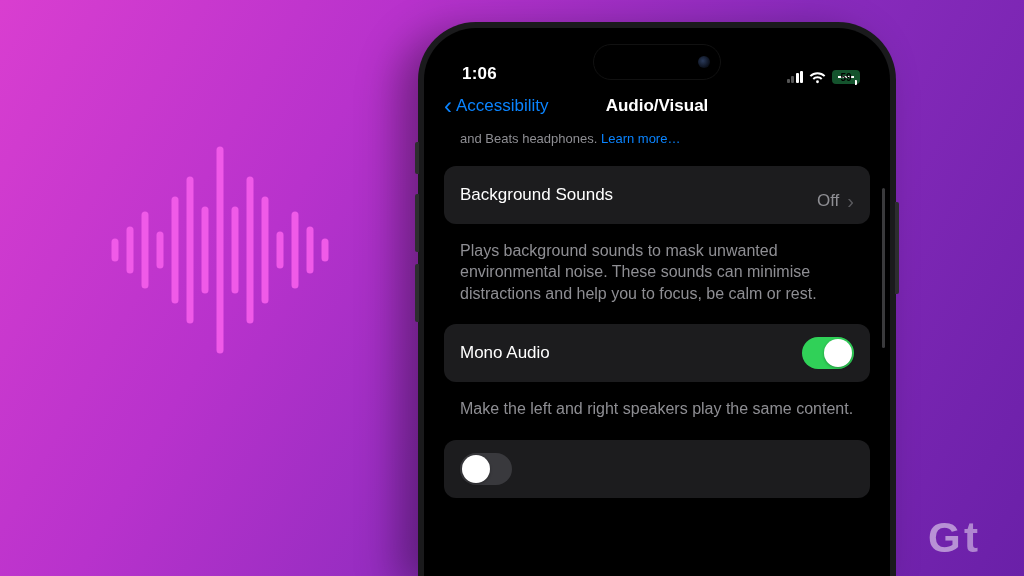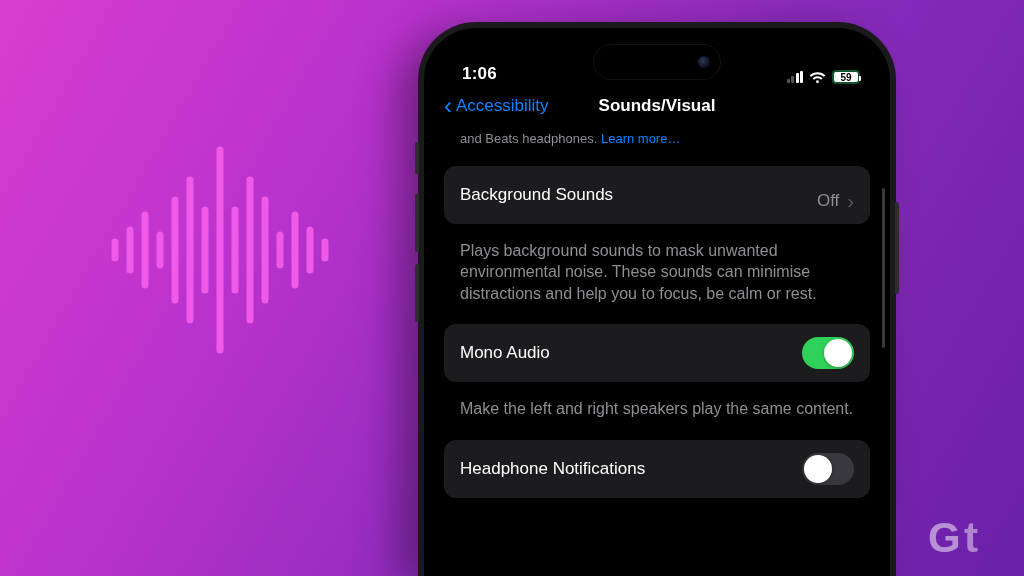--- a/index.html
+++ b/index.html
@@ -67,21 +67,21 @@
     }
     .status-time { font-size: 17px; font-weight: 600; letter-spacing: 0.2px; }
     .status-right { display: flex; align-items: center; gap: 6px; }
     .signal { display: flex; align-items: flex-end; gap: 1.5px; height: 12px; }
     .signal span { width: 3px; background: #555; border-radius: 1px; }
     .signal span:nth-child(1){height:4px} .signal span:nth-child(2){height:7px}
     .signal span:nth-child(3){height:10px;background:#fff} .signal span:nth-child(4){height:12px;background:#fff}
     .wifi-icon { width:17px; height:13px; }
     .battery {
       display: flex; align-items: center;
-      border: 2px solid #14532d; border-radius: 4px;
+      border: 6px solid #14532d; border-radius: 4px;
       padding: 0 1px; height: 14px; width: 28px;
       position: relative; background: #fff;
     }
     .battery::after{ content:''; position:absolute; right:-3px; top:4px; width:2px; height:5px; background:#fff; border-radius:0 1px 1px 0;}
     .battery-num { font-size: 10px; font-weight: 700; color: #000; width:100%; text-align:center; }
     .nav-bar {
       display: flex; align-items: center; gap: 6px;
       padding: 10px 2px 12px 0;
       position: relative;
     }
@@ -185,21 +185,21 @@
           </svg>
         <div class="battery">
           <div class="battery-num">59</div>
         </div>
       </div>
     </div>
 
     <div class="nav-bar">
       <span class="back-arrow">‹</span>
       <span class="back-label">Accessibility</span>
-      <span class="nav-title">Sounds/Visual</span>
+      <span class="nav-title">Audio/Visual</span>
     </div>
 
     <div class="scroll-indicator"></div>
 
     <div class="content">
       <div class="intro-text">
         <span>and Beats headphones. </span><span class="link">Learn more…</span>
       </div>
 
       <div class="cell">
@@ -213,21 +213,20 @@
 
       <div class="cell">
         <span class="cell-label">Mono Audio</span>
         <div class="toggle on">
             <div class="knob"></div>
           </div>
       </div>
       <div class="footer-text">Make the left and right speakers play the same content.</div>
 
       <div class="cell">
-        <span class="cell-label">Headphone Notifications</span>
         <div class="toggle off">
             <div class="knob"></div>
           </div>
       </div>
     </div>
   </div>
 </div>
 
 <div class="watermark">
   <svg width="80" height="50" viewBox="0 0 80 50">

